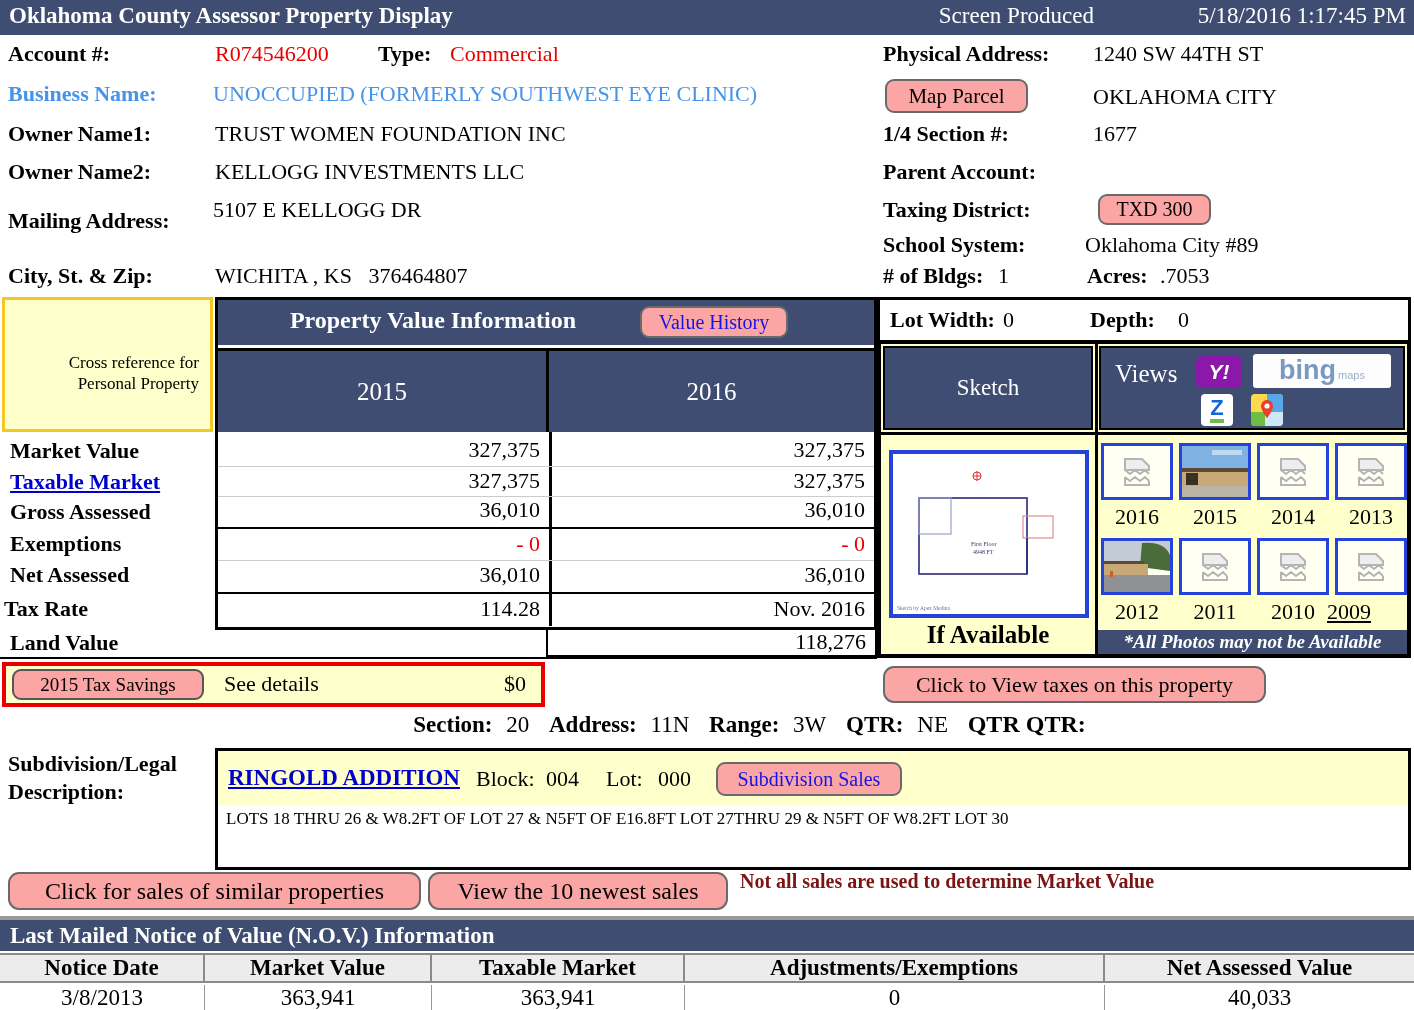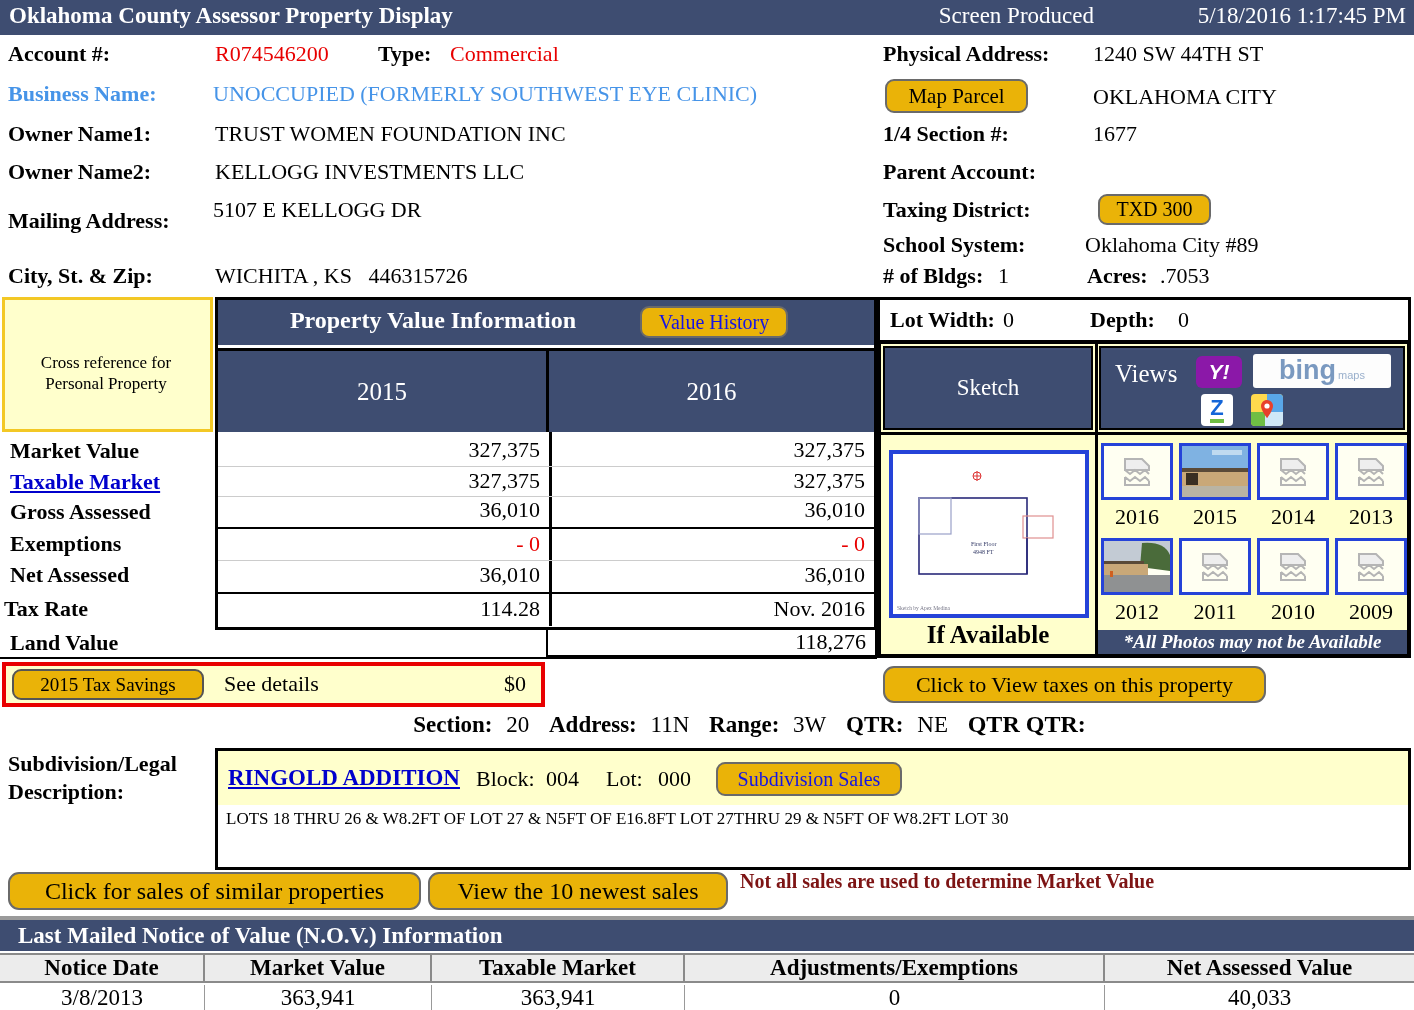--- a/index.html
+++ b/index.html
@@ -5,21 +5,21 @@
   html,body{margin:0;padding:0;background:#fff;}
   .stage{position:relative;width:1414px;height:1010px;background:#fff;overflow:hidden;
          font-family:"Liberation Serif",serif;color:#000;}
   .abs{position:absolute;}
   .lbl{font-weight:bold;font-size:22px;white-space:nowrap;}
   .val{font-size:22px;white-space:nowrap;}
   .pre{white-space:pre;}
   .red{color:var(--red,#e80000);}
   .navybox{background:var(--navy,#3e4d71);color:#fff;}
   .cream{background:var(--cream,#ffffcc);}
-  .btn{display:flex;align-items:center;justify-content:center;background:#eab308;
+  .btn{display:flex;align-items:center;justify-content:center;background:#fca5a5;
        border:2px solid #6a6a6a;border-radius:9px;box-sizing:border-box;
        font-family:"Liberation Serif",serif;font-size:21px;white-space:nowrap;cursor:pointer;}
   .btn-blue{color:#1414e6;}
   .link{color:var(--link_blue,#0000cc);text-decoration:underline;font-weight:bold;}
   .rcell{position:absolute;text-align:right;font-size:22px;box-sizing:border-box;padding-right:9px;}
   .thumb{position:absolute;width:72px;height:57px;border:3px solid var(--photo_border,#2543d8);
          background:#fffff2;box-sizing:border-box;display:flex;align-items:center;justify-content:center;}
   .yr{position:absolute;width:78px;text-align:center;font-size:22px;}
   .novcell{box-sizing:border-box;border-right:2px solid #8a8a8a;display:flex;align-items:center;justify-content:center;}
   .sans{font-family:"Liberation Sans",sans-serif;}
@@ -46,21 +46,21 @@
   <span class="abs lbl" style="left:8px;top:121px;">Owner Name1:</span>
   <span class="abs val" style="left:215px;top:121px;">TRUST WOMEN FOUNDATION INC</span>
 
   <span class="abs lbl" style="left:8px;top:159px;">Owner Name2:</span>
   <span class="abs val" style="left:215px;top:159px;">KELLOGG INVESTMENTS LLC</span>
 
   <span class="abs lbl" style="left:8px;top:208px;">Mailing Address:</span>
   <span class="abs val" style="left:213px;top:197px;">5107 E KELLOGG DR</span>
 
   <span class="abs lbl" style="left:8px;top:263px;">City, St. &amp; Zip:</span>
-  <span class="abs val pre" style="left:215px;top:263px;">WICHITA , KS   446315726</span>
+  <span class="abs val pre" style="left:215px;top:263px;">WICHITA , KS   376464807</span>
 
   <span class="abs lbl" style="left:883px;top:41px;">Physical Address:</span>
   <span class="abs val" style="left:1093px;top:41px;">1240 SW 44TH ST</span>
 
   <div class="abs btn" style="left:885px;top:79px;width:143px;height:34px;">Map Parcel</div>
   <span class="abs val" style="left:1093px;top:84px;">OKLAHOMA CITY</span>
 
   <span class="abs lbl" style="left:883px;top:121px;">1/4 Section #:</span>
   <span class="abs val" style="left:1093px;top:121px;">1677</span>
 
@@ -78,21 +78,21 @@
   <span class="abs val" style="left:1160px;top:263px;">.7053</span>
 
   <div class="abs" style="left:877px;top:297px;width:534px;height:46px;border:3px solid #000;box-sizing:border-box;">
     <span class="abs lbl" style="left:10px;top:7px;">Lot Width:</span>
     <span class="abs val" style="left:123px;top:7px;">0</span>
     <span class="abs lbl" style="left:210px;top:7px;">Depth:</span>
     <span class="abs val" style="left:298px;top:7px;">0</span>
   </div>
 
   <div class="abs cream" style="left:2px;top:297px;width:211px;height:135px;border:3px solid var(--gold,#f3c825);box-sizing:border-box;">
-    <div class="abs" style="left:8px;top:52px;width:186px;text-align:center;font-size:17px;line-height:1.25;">Cross reference for Personal Property</div>
+    <div class="abs" style="left:8px;top:52px;width:186px;text-align:right;font-size:17px;line-height:1.25;">Cross reference for Personal Property</div>
   </div>
 
   <div class="abs" style="left:215px;top:297px;width:662px;height:333px;border:3px solid #000;box-sizing:border-box;">
 
     <div class="abs navybox" style="left:0;top:0;width:656px;height:45px;">
       <span class="abs" style="left:0;top:7px;width:430px;text-align:center;font-size:24px;font-weight:bold;">Property Value Information</span>
       <div class="abs btn btn-blue" style="left:422px;top:6px;width:148px;height:32px;font-size:20px;">Value History</div>
     </div>
 
     <div class="abs navybox" style="left:0;top:48px;width:331px;height:84px;display:flex;align-items:center;justify-content:center;font-size:25px;border-top:3px solid #000;border-right:3px solid #000;box-sizing:border-box;">2015</div>
@@ -256,21 +256,21 @@
             <path d="M5 2 H22 L29 9 V13 L5 13 Z" fill="#eee"></path>
             <path d="M5 13 L10 17 L15 13 L20 17 L25 13 L29 17"></path>
             <path d="M5 20 L10 24 L15 20 L20 24 L25 20 L29 24 M5 20 V28 H29 V24"></path>
           </g>
         </svg>
     </div>
 
     <div class="yr" style="left:217px;top:255px;">2012</div>
     <div class="yr" style="left:295px;top:255px;">2011</div>
     <div class="yr" style="left:373px;top:255px;">2010</div>
-    <div class="yr" style="left:451px;top:255px;">2009</div>
+    <div class="yr" style="left:429px;top:255px;text-decoration:underline;">2009</div>
 
     <div class="abs navybox" style="left:217px;top:286px;width:309px;height:24px;display:flex;align-items:center;justify-content:center;">
       <span style="font-style:italic;font-weight:bold;font-size:19px;">*All Photos may not be Available</span>
     </div>
   </div>
 
   <div class="abs cream" style="left:2px;top:662px;width:543px;height:45px;border:4px solid var(--red,#e80000);box-sizing:border-box;">
     <div class="abs btn" style="left:6px;top:3px;width:192px;height:31px;font-size:19px;border-color:#555;">2015 Tax Savings</div>
     <span class="abs val" style="left:218px;top:5px;">See details</span>
     <span class="abs val" style="right:15px;top:5px;">$0</span>
@@ -303,21 +303,21 @@
     </div>
     <div class="abs" style="left:8px;top:57px;width:1178px;font-size:17px;line-height:1.25;">LOTS 18 THRU 26 &amp; W8.2FT OF LOT 27 &amp; N5FT OF E16.8FT LOT 27THRU 29 &amp; N5FT OF W8.2FT LOT 30</div>
   </div>
 
   <div class="abs btn" style="left:8px;top:872px;width:413px;height:38px;font-size:24px;border-radius:11px;">Click for sales of similar properties</div>
   <div class="abs btn" style="left:428px;top:872px;width:300px;height:38px;font-size:24px;border-radius:11px;">View the 10 newest sales</div>
   <span class="abs" style="left:740px;top:870px;font-size:20px;font-weight:bold;color:var(--maroon,#7d1414);white-space:nowrap;">Not all sales are used to determine Market Value</span>
 
   <div class="abs" style="left:0;top:916px;width:1414px;height:4px;background:#9a9a9a;"></div>
   <div class="abs navybox" style="left:0;top:920px;width:1414px;height:31px;display:flex;align-items:center;">
-    <span style="margin-left:18px;font-size:23px;font-weight:bold;">Last Mailed Notice of Value (N.O.V.) Information</span>
+    <span style="margin-left:10px;font-size:23px;font-weight:bold;">Last Mailed Notice of Value (N.O.V.) Information</span>
   </div>
 
   <div class="abs" style="left:0;top:953px;width:1414px;height:30px;display:flex;background:#ececec;border-top:2px solid #8a8a8a;border-bottom:2px solid #8a8a8a;box-sizing:border-box;font-weight:bold;font-size:23px;">
     <div class="novcell" style="width:205px;">Notice Date</div>
     <div class="novcell" style="width:227px;">Market Value</div>
     <div class="novcell" style="width:253px;">Taxable Market</div>
     <div class="novcell" style="width:420px;">Adjustments/Exemptions</div>
     <div class="novcell" style="width:309px;border-right:none;">Net Assessed Value</div>
   </div>
 

